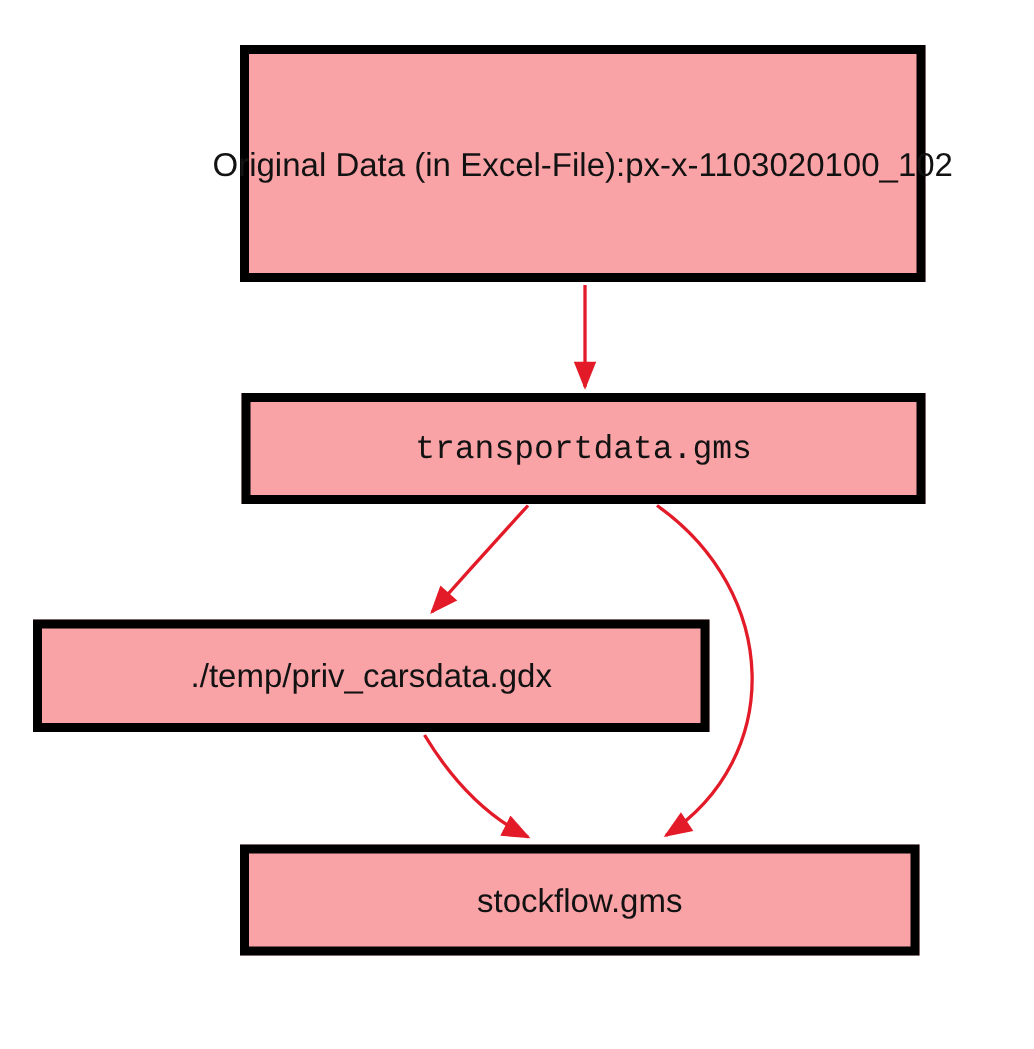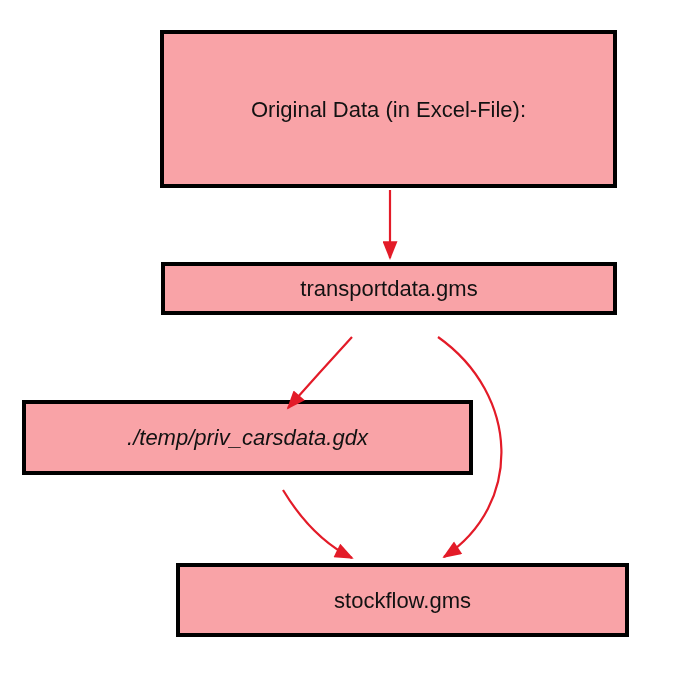--- a/index.html
+++ b/index.html
@@ -21,51 +21,52 @@
     top: 0;
     width: 689px;
     height: 699px;
     z-index: 2;
     pointer-events: none;
   }
   .node {
     position: absolute;
     box-sizing: border-box;
     background: #f9a3a7;
-    border: 4px solid #000000;
+    border: 6px solid #000000;
     display: flex;
     align-items: center;
     justify-content: center;
     color: #121212;
     font-size: 22px;
     text-align: left;
     z-index: 1;
   }
   .node .line {
     display: block;
     line-height: 33px;
     white-space: pre;
   }
   #node-original-data { left: 160px; top: 30px;  width: 457px; height: 158px; }
-  #node-transportdata { left: 161px; top: 262px; width: 456px; height: 53px; }
-  #node-priv-carsdata { left: 22px;  top: 400px; width: 451px; height: 75px; font-style: italic; }
-  #node-stockflow     { left: 176px; top: 563px; width: 453px; height: 74px; }
+  #node-transportdata { left: 161px; top: 262px; width: 456px; height: 74px; font-family: Liberation Mono, monospace; }
+  #node-priv-carsdata { left: 22px;  top: 413px; width: 451px; height: 75px; }
+  #node-stockflow     { left: 160px; top: 563px; width: 453px; height: 74px; }
   .edge {
     fill: none;
     stroke: #e31b28;
     stroke-width: 2.2;
   }
 </style>
 </head>
 <body>
 
 <div class="canvas">
 
   <div class="node" id="node-original-data">
     <span class="line">Original Data (in Excel-File):</span>
+    <span class="line">px-x-1103020100_102</span>
   </div>
 
   <div class="node" id="node-transportdata">
     <span class="line">transportdata.gms</span>
   </div>
 
   <div class="node" id="node-priv-carsdata">
     <span class="line">./temp/priv_carsdata.gdx</span>
   </div>
 

